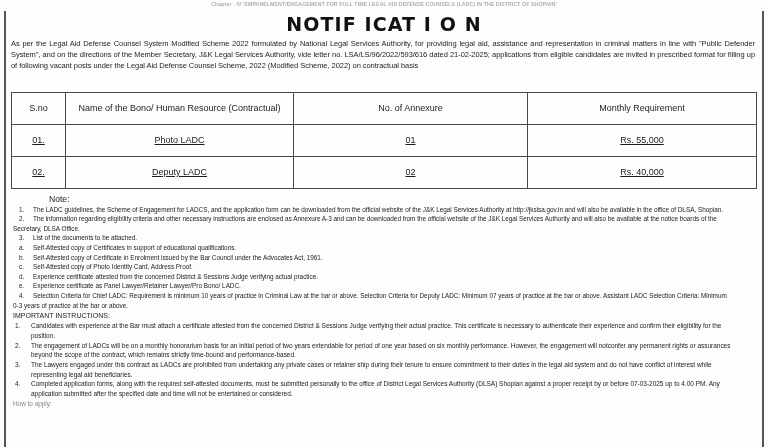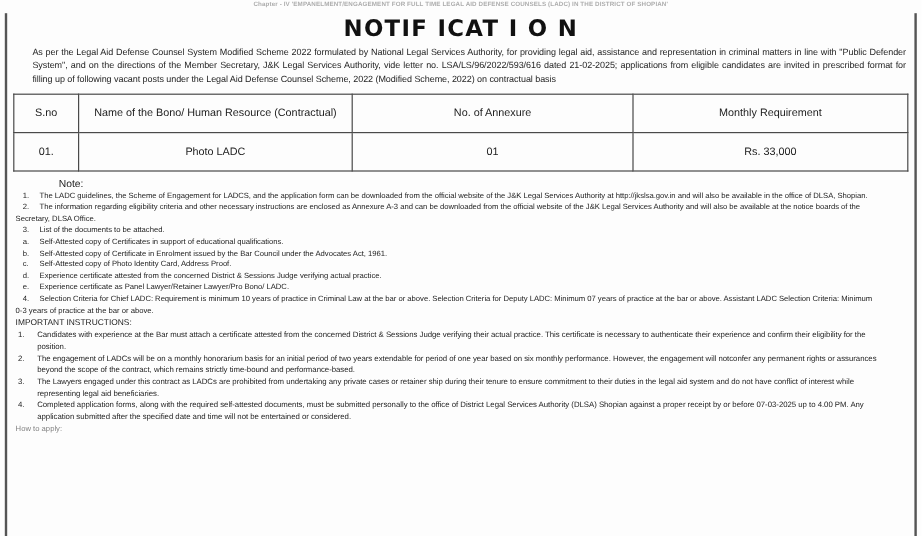--- a/index.html
+++ b/index.html
@@ -57,45 +57,46 @@
     line-height: 22px;
     margin: 2px 0 3px 0;
     color: #111;
   }
   .intro {
     font-size: 7.5px;
     line-height: 11.2px;
     text-align: justify;
     color: #1f1f1f;
     letter-spacing: -0.05px;
-    margin: 0 2px 4px 16px;
+    margin: 0 2px 4px 0;
   }
   
   table.posts {
     width: 100%;
     border-collapse: collapse;
     table-layout: fixed;
-    margin-top: 6px;
+    margin-top: 20px;
   }
   table.posts th, table.posts td {
     border: 1.5px solid #4a4a4a;
     text-align: center;
     font-size: 9px;
     color: #1c1c1c;
     padding: 0;
   }
   table.posts th {
     font-weight: 400;
     height: 31px;
     line-height: 11px;
     vertical-align: middle;
   }
   table.posts td {
     height: 31px;
     vertical-align: middle;
+    text-decoration: underline;
   }
   col.c1 { width: 54px; }
   col.c2 { width: 228px; }
   col.c3 { width: 234px; }
   col.c4 { width: auto; }
   
   .note-head {
     font-size: 8.6px;
     margin: 5px 0 1px 10px;
     color: #1c1c1c;
@@ -169,21 +170,27 @@
           <th>Name of the Bono/ Human Resource (Contractual)</th>
           <th>No. of Annexure</th>
           <th>Monthly Requirement</th>
         </tr>
       </thead>
       <tbody>
         <tr>
           <td>01.</td>
           <td>Photo LADC</td>
           <td>01</td>
-          <td>Rs. 33,000</td>
+          <td>Rs. 55,000</td>
+        </tr>
+        <tr>
+          <td>02.</td>
+          <td>Deputy LADC</td>
+          <td>02</td>
+          <td>Rs. 40,000</td>
         </tr>
       </tbody>
     </table>
 
     <div class="note-head">Note:</div>
 
     <div class="nlist">
       <div class="nrow">
         <span class="mk">1.</span>
         <span class="bd">The LADC guidelines, the Scheme of Engagement for LADCS, and the application form can be downloaded from the official website of the J&amp;K Legal Services Authority at http://jkslsa.gov.in and will also be available in the office of DLSA, Shopian.</span>

